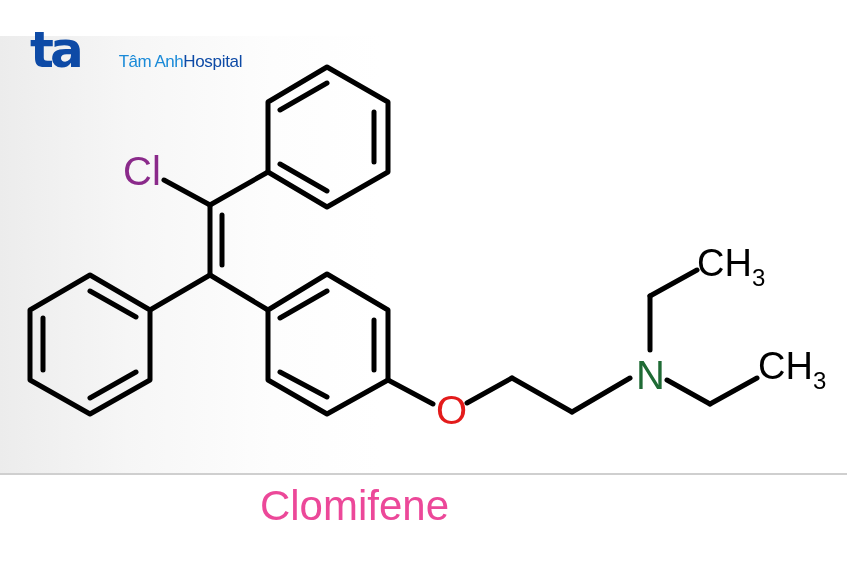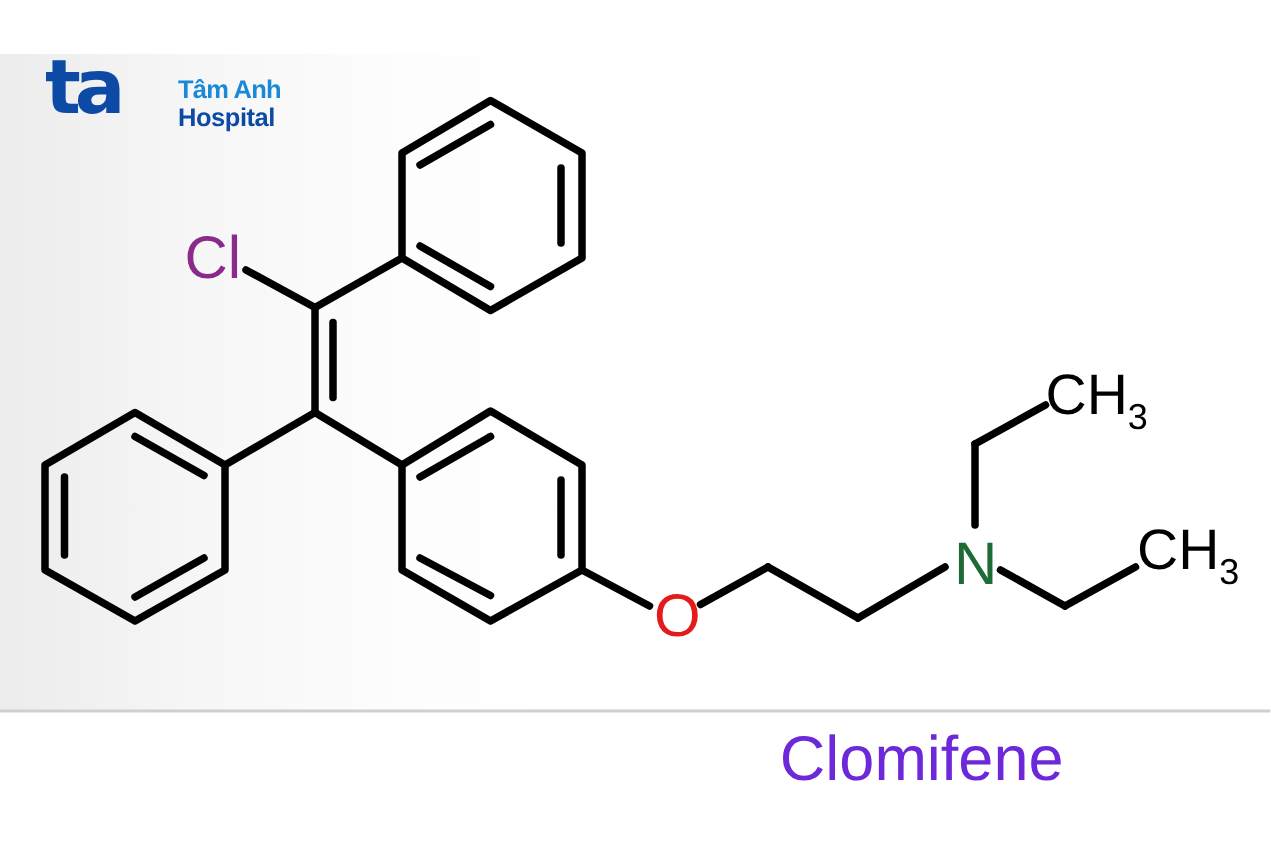--- a/index.html
+++ b/index.html
@@ -2,25 +2,25 @@
 <html><head>
 <meta charset="utf-8">
 <style>
   html, body { margin:0; padding:0; }
   body { width:847px; height:565px; position:relative; overflow:hidden; background:#ffffff; font-family:"Liberation Sans", sans-serif; }
   .panel { position:absolute; left:0; top:36px; width:847px; height:438px;
     background:linear-gradient(to right, #ececec 0%, #f6f6f6 15%, #fdfdfd 32%, #ffffff 45%); }
   .divider { position:absolute; left:0; top:473px; width:847px; height:2px; background:#cfcfcf; }
   .logo { position:absolute; left:30px; top:28px; display:flex; align-items:center;gap:33px; }
   .logo-mark { font-family:"DejaVu Sans", sans-serif; font-weight:bold; font-size:50px; line-height:44px; color:#0d4aa6; letter-spacing:-4px; }
-  .logo-text { margin-left:6px; display:flex; flex-direction:column; font-weight:bold; line-height:19px;margin-top:22px; }
+  .logo-text { margin-left:6px; display:flex; font-weight:normal; line-height:19px;margin-top:22px; }
   .logo-line1 { color:#1a8ad8; font-size:17px; letter-spacing:-0.5px; }
   .logo-line2 { color:#0d4aa6; font-size:17px; letter-spacing:-0.3px; }
   svg.mol { position:absolute; left:0; top:0; }
-  .caption { position:absolute; left:0; top:478px; width:709px; text-align:right; font-size:42px; color:#6d28d9; line-height:56px; }
+  .caption { position:absolute; left:0; top:478px; width:709px; text-align:center; font-size:42px; color:#ec4899; line-height:56px; }
 </style>
 </head>
 <body>
 
 <div class="panel"></div>
 <div class="divider"></div>
 
 <div class="logo">
   <span class="logo-mark">ta</span>
   <span class="logo-text">

